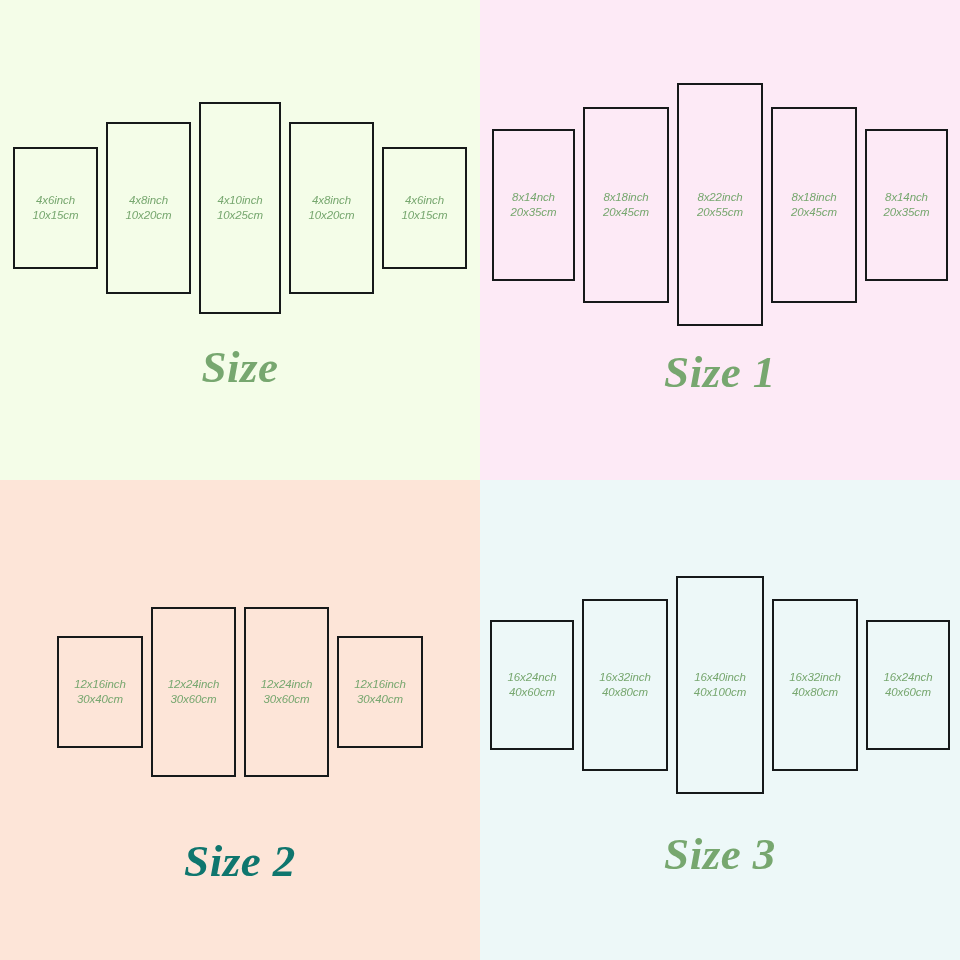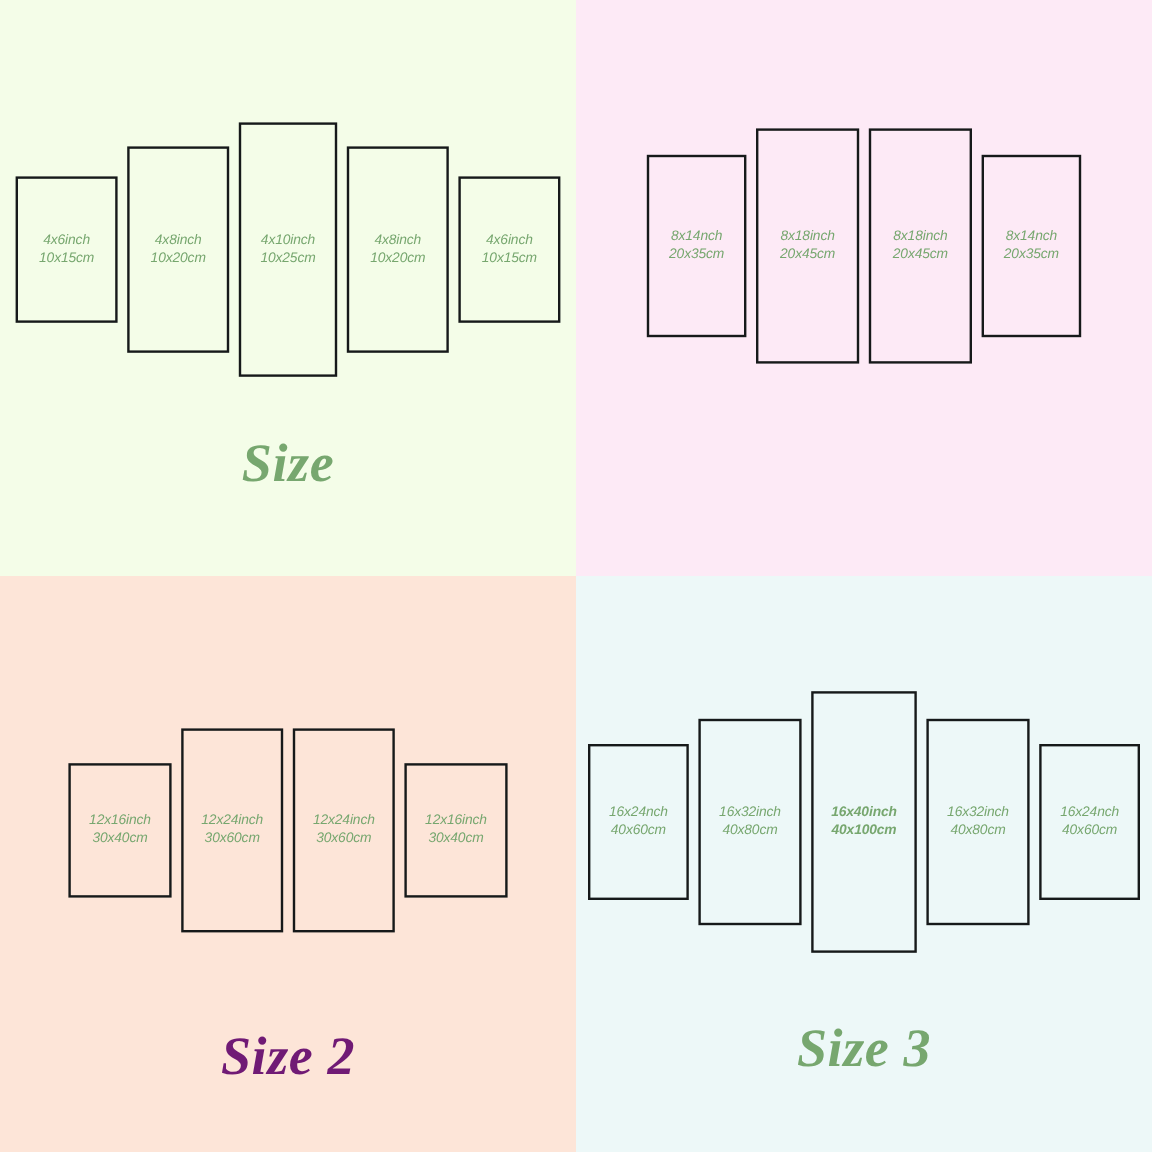--- a/index.html
+++ b/index.html
@@ -59,21 +59,20 @@
     position:absolute;
     left:0; right:0;
     text-align:center;
     font-family:"Liberation Serif", "DejaVu Serif", serif;
     font-weight:bold;
     font-style:italic;
     font-size:45px;
     line-height:48px;
     color:#77a76f;
     letter-spacing:0.5px;
-    margin-top:19px;
   }
 </style>
 </head>
 <body>
 
 <div id="board">
     <div class="quadrant q0" style="background: rgb(244, 253, 232);">
       <div class="cluster" style="top: 95px; height: 225px;">
         <div class="frame" style="width: 85px; height: 122px; border-color: rgb(22, 25, 26);">
           <div class="frame-label" style="color: rgb(119, 167, 111);">
@@ -115,33 +114,40 @@
             <span class="ln">8x14nch</span>
             <span class="ln">20x35cm</span>
           </div>
         </div>
         <div class="frame" style="width: 86px; height: 196px; border-color: rgb(22, 25, 26);">
           <div class="frame-label" style="color: rgb(119, 167, 111);">
             <span class="ln">8x18inch</span>
             <span class="ln">20x45cm</span>
           </div>
         </div>
+        <div class="frame" style="width: 86px; height: 243px; border-color: rgb(22, 25, 26);">
+          <div class="frame-label" style="color: rgb(119, 167, 111);">
+            <span class="ln">8x22inch</span>
+            <span class="ln">20x55cm</span>
+          </div>
+        </div>
         <div class="frame" style="width: 86px; height: 196px; border-color: rgb(22, 25, 26);">
           <div class="frame-label" style="color: rgb(119, 167, 111);">
             <span class="ln">8x18inch</span>
             <span class="ln">20x45cm</span>
           </div>
         </div>
         <div class="frame" style="width: 83px; height: 152px; border-color: rgb(22, 25, 26);">
           <div class="frame-label" style="color: rgb(119, 167, 111);">
             <span class="ln">8x14nch</span>
             <span class="ln">20x35cm</span>
           </div>
         </div>
       </div>
+      <div class="title" style="top: 348px; color: rgb(119, 167, 111);">Size 1</div>
     </div>
     <div class="quadrant q2" style="background: rgb(253, 229, 216);">
       <div class="cluster" style="top: 92px; height: 240px;">
         <div class="frame" style="width: 86px; height: 112px; border-color: rgb(22, 25, 26);">
           <div class="frame-label" style="color: rgb(119, 167, 111);">
             <span class="ln">12x16inch</span>
             <span class="ln">30x40cm</span>
           </div>
         </div>
         <div class="frame" style="width: 85px; height: 170px; border-color: rgb(22, 25, 26);">
@@ -156,37 +162,37 @@
             <span class="ln">30x60cm</span>
           </div>
         </div>
         <div class="frame" style="width: 86px; height: 112px; border-color: rgb(22, 25, 26);">
           <div class="frame-label" style="color: rgb(119, 167, 111);">
             <span class="ln">12x16inch</span>
             <span class="ln">30x40cm</span>
           </div>
         </div>
       </div>
-      <div class="title" style="top: 357px; color: #701a75;">Size 2</div>
+      <div class="title" style="top: 357px; color: #0f766e;">Size 2</div>
     </div>
     <div class="quadrant q3" style="background: rgb(237, 248, 248);">
       <div class="cluster" style="top: 82px; height: 245px;">
         <div class="frame" style="width: 84px; height: 130px; border-color: rgb(22, 25, 26);">
           <div class="frame-label" style="color: rgb(119, 167, 111);">
             <span class="ln">16x24nch</span>
             <span class="ln">40x60cm</span>
           </div>
         </div>
         <div class="frame" style="width: 86px; height: 172px; border-color: rgb(22, 25, 26);">
           <div class="frame-label" style="color: rgb(119, 167, 111);">
             <span class="ln">16x32inch</span>
             <span class="ln">40x80cm</span>
           </div>
         </div>
-        <div class="frame" style="width: 88px; height: 218px; border-color: rgb(22, 25, 26); font-weight: bold;">
+        <div class="frame" style="width: 88px; height: 218px; border-color: rgb(22, 25, 26);">
           <div class="frame-label" style="color: rgb(119, 167, 111);">
             <span class="ln">16x40inch</span>
             <span class="ln">40x100cm</span>
           </div>
         </div>
         <div class="frame" style="width: 86px; height: 172px; border-color: rgb(22, 25, 26);">
           <div class="frame-label" style="color: rgb(119, 167, 111);">
             <span class="ln">16x32inch</span>
             <span class="ln">40x80cm</span>
           </div>

